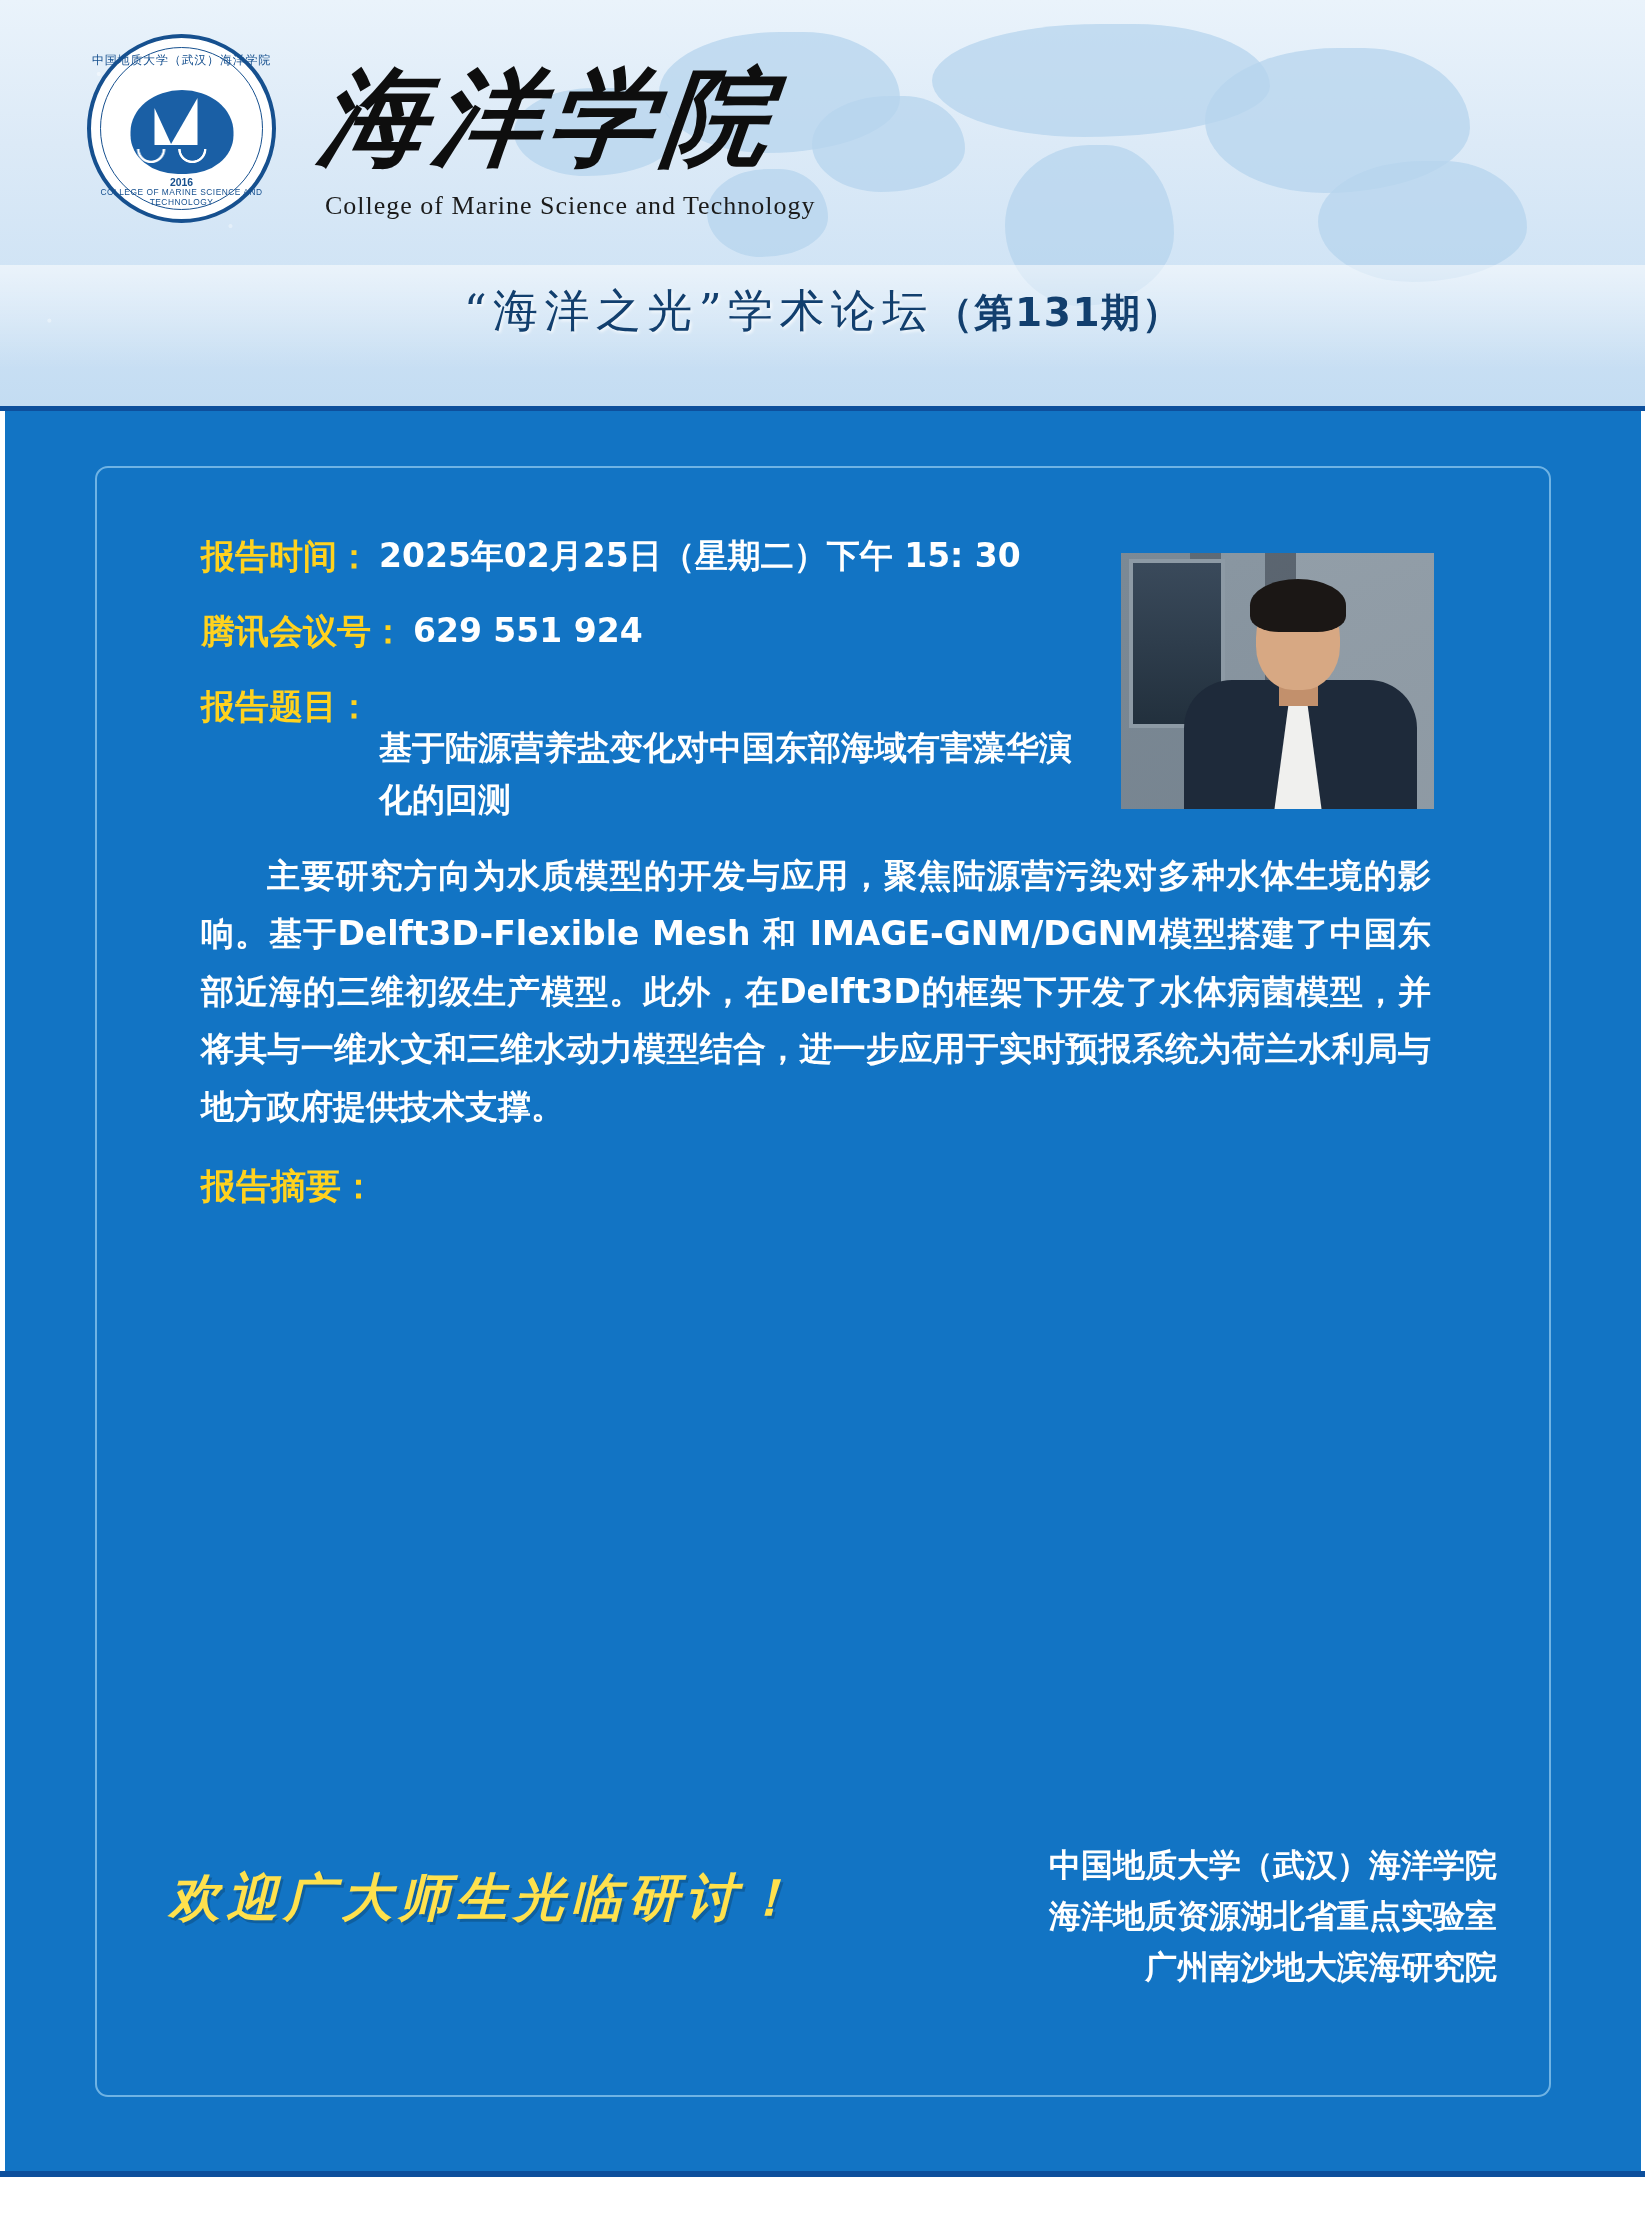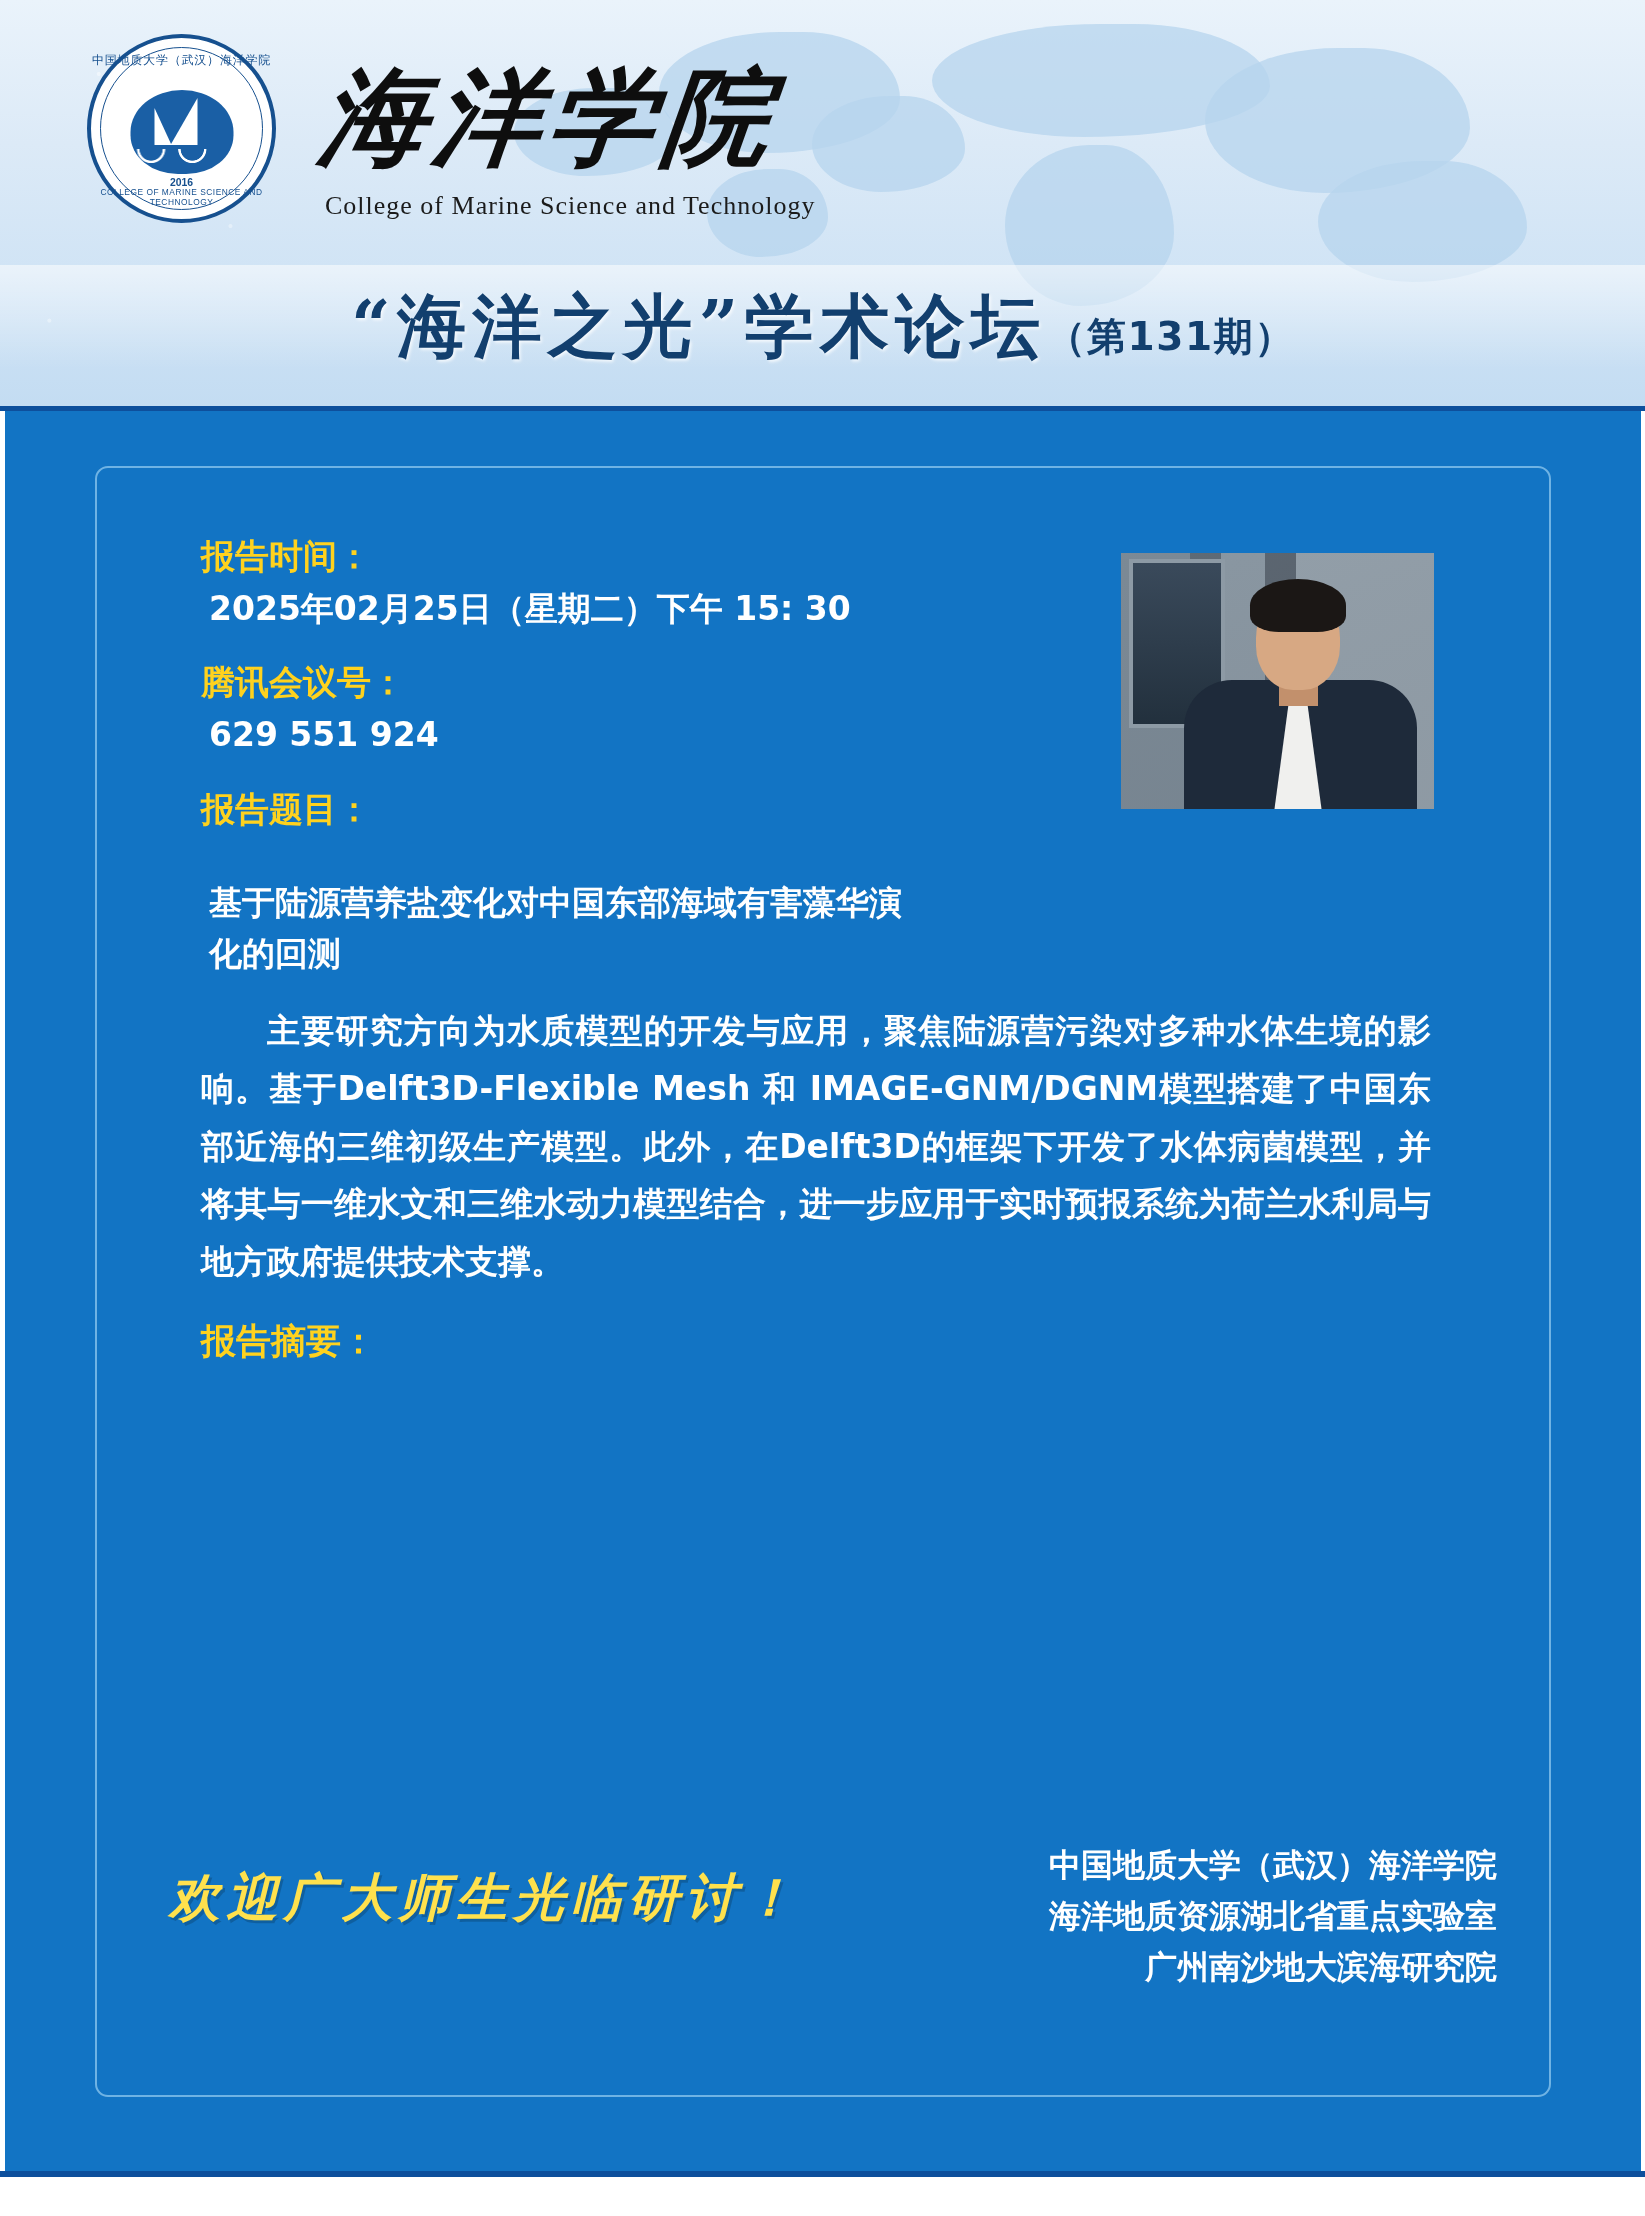--- a/index.html
+++ b/index.html
@@ -162,22 +162,22 @@
 
   .forum-line {
     position: absolute;
     left: 0; right: 0;
     top: 281px;
     text-align: center;
     white-space: nowrap;
   }
   .forum-main {
     font-family: "DejaVu Serif", "Liberation Serif", serif;
-    font-size: 69px;
-    font-weight: bold;
+    font-size: 45px;
+    font-weight: normal;
     color: #123f6e;
     letter-spacing: 6.4px;
     text-shadow: 1.6px 2.4px 3.2px rgba(255,255,255,.8);
   }
   .forum-issue {
     font-family: "DejaVu Sans", sans-serif;
     font-size: 39px;
     font-weight: bold;
     color: #123f6e;
     letter-spacing: 1.6px;
@@ -215,21 +215,20 @@
     left: 201px;
     top: 530px;
     width: 1254px;
   }
 
   .field-row {
     display: flex;
     align-items: flex-start;
     margin-bottom: 22.5px;
     line-height: 1.55;
-    flex-direction: column;
   }
   .field-label {
     color: #ffd21e;
     font-size: 34px;
     font-weight: bold;
     white-space: nowrap;
     font-family: "DejaVu Sans", sans-serif;
   }
   .field-value {
     color: #ffffff;

